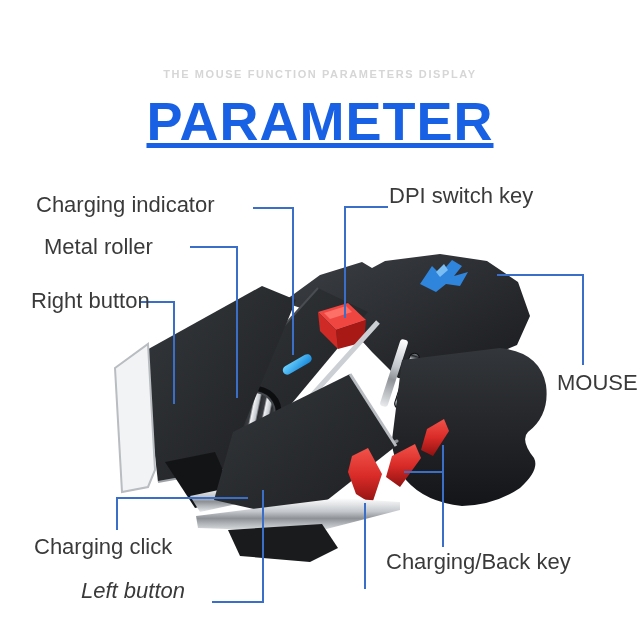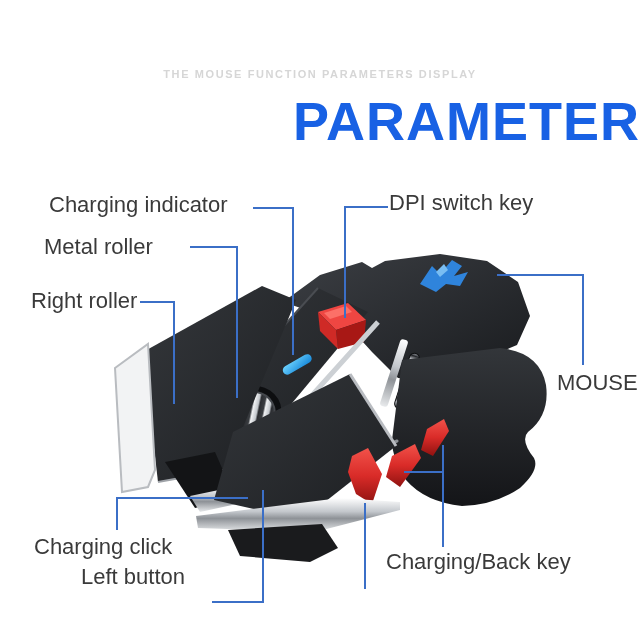--- a/index.html
+++ b/index.html
@@ -6,33 +6,33 @@
   .stage{
     position:relative;width:640px;height:640px;margin:0 auto;
     background:#ffffff;overflow:hidden;
     font-family:"Liberation Sans","DejaVu Sans",sans-serif;
   }
   .caption{
     position:absolute;left:0;top:68px;width:640px;text-align:center;
     font-size:11px;font-weight:700;letter-spacing:1.6px;color:#d6d6d6;
   }
   .title{
-    position:absolute;left:0;top:90px;width:640px;text-align:right;
-    font-size:54px;font-weight:800;letter-spacing:1px;color:#1861e4;
+    position:absolute;left:0;top:90px;width:640px;text-align:center;
+    font-size:54px;font-weight:800;letter-spacing:1px;color:#1861e4;text-decoration:underline;
   }
   .label{
     position:absolute;font-size:22px;color:#3a3a3a;white-space:nowrap;
   }
-  .lbl-charging-indicator{left:49px;top:192px;}
+  .lbl-charging-indicator{left:36px;top:192px;}
   .lbl-metal-roller{left:44px;top:234px;}
   .lbl-right-click{left:31px;top:288px;}
-  .lbl-dpi{left:389px;top:190px;}
+  .lbl-dpi{left:389px;top:183px;}
   .lbl-logo{left:557px;top:370px;}
   .lbl-charging-jack{left:34px;top:534px;}
-  .lbl-left-button{left:81px;top:564px;}
+  .lbl-left-button{left:81px;top:578px;font-style:italic;}
   .lbl-double-click{left:287px;top:594px;}
   .lbl-forward-back{left:386px;top:549px;}
   svg.scene{position:absolute;left:0;top:0;}
 </style>
 </head>
 <body>
 
 <div class="stage">
 
   <div class="caption">THE MOUSE FUNCTION PARAMETERS DISPLAY</div>
@@ -148,20 +148,20 @@
       <polyline points="248,498 117,498 117,530"></polyline>
       <polyline points="263,490 263,602 212,602"></polyline>
       <line x1="365" y1="503" x2="365" y2="589"></line>
       <polyline points="404,472 443,472"></polyline>
       <line x1="443" y1="445" x2="443" y2="547"></line>
     </g>
   </svg>
 
   <div class="label lbl-charging-indicator">Charging indicator</div>
   <div class="label lbl-metal-roller">Metal roller</div>
-  <div class="label lbl-right-click">Right roller</div>
+  <div class="label lbl-right-click">Right button</div>
   <div class="label lbl-dpi">DPI switch key</div>
   <div class="label lbl-logo">MOUSE</div>
   <div class="label lbl-charging-jack">Charging click</div>
   <div class="label lbl-left-button">Left button</div>
   <div class="label lbl-forward-back">Charging/Back key</div>
 
 </div>
 
 </body></html>

